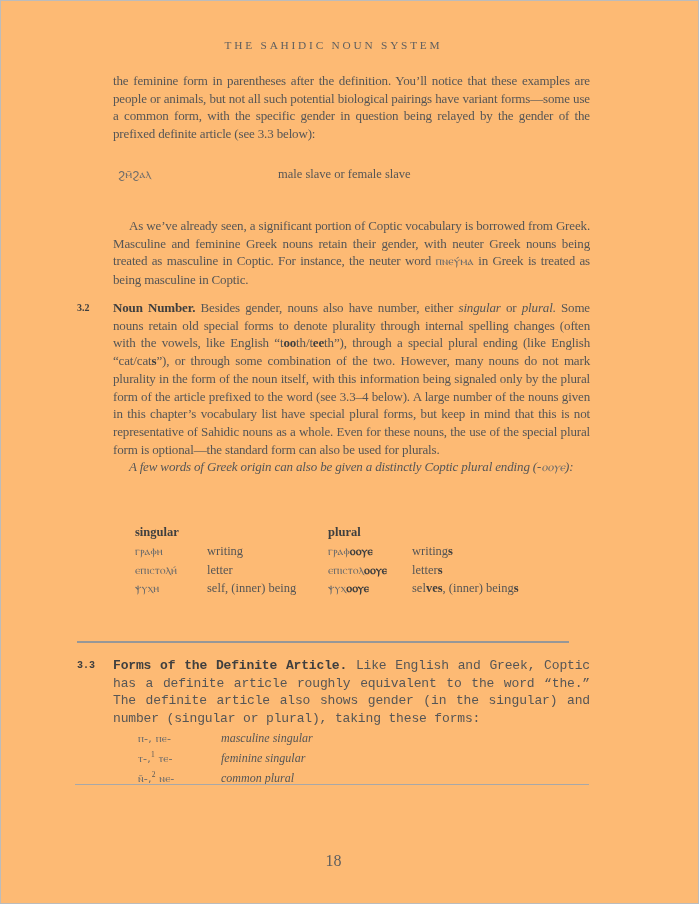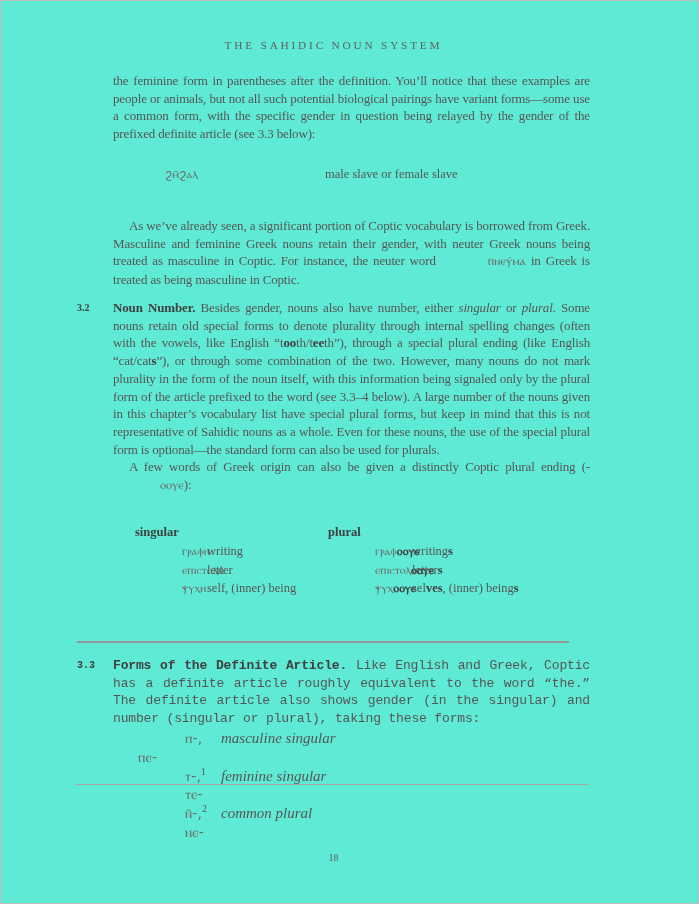--- a/index.html
+++ b/index.html
@@ -1,20 +1,20 @@
 <!DOCTYPE html>
 <html><head>
 <meta charset="utf-8">
 <style>
   html,body{margin:0;padding:0;background:#fff;}
   .page{
     position:relative;
     width:699px;height:904px;
     box-sizing:border-box;
-    background:#5eead4;
+    background:#fdba74;
     border:1px solid #bcbcbc;
     font-family:"Liberation Serif", serif;
     color:#565656;
     overflow:hidden;
   }
   .running-head{
     position:absolute;top:38px;left:76px;width:513px;
     text-align:center;
     font-size:11.3px;letter-spacing:2.8px;
     color:#5f5f5f;
@@ -23,53 +23,53 @@
   .body{
     font-size:13px;line-height:17.7px;
     letter-spacing:-0.15px;
     text-align:justify;
     margin:0;
   }
   .indent{text-indent:16px;}
   .abs{position:absolute;}
   .i{font-style:italic;}
   .b{font-weight:bold;color:#3f3f3f;}
-  .c{font-family:"DejaVu Sans","DejaVu Serif",sans-serif;font-size:0.93em;color:#6b6b6b;letter-spacing:0.2px;margin-left:47px;}
+  .c{font-family:"DejaVu Sans","DejaVu Serif",sans-serif;font-size:0.93em;color:#6b6b6b;letter-spacing:0.2px;}
   .bc{font-family:"DejaVu Sans","DejaVu Serif",sans-serif;font-size:0.93em;font-weight:bold;color:#3f3f3f;letter-spacing:0.2px;}
   sup{font-size:0.62em;line-height:0;}
   
   .gloss-table{position:absolute;left:117px;top:164px;font-size:12.5px;line-height:19px;}
   .gloss-table .row{display:flex;}
   .gloss-table .cop{width:160px;}
   
   .section{position:absolute;left:76px;width:513px;}
   .secnum{position:absolute;left:0;top:0;font-weight:bold;color:#3f3f3f;font-size:10px;line-height:17.7px;}
   .secbody{margin-left:36px;width:477px;}
-  .secbody p + p{margin-top:0;}
+  .secbody p + p{margin-top:0;font-style:italic;}
   
   .plural-table{position:absolute;left:134px;top:522px;font-size:12.5px;line-height:18.8px;display:grid;grid-template-columns:72px 121px 84px auto;}
   .pt-head{font-weight:bold;color:#3f3f3f;}
   .span2a{grid-column:1 / 3;}
   .span2b{grid-column:3 / 5;}
   
   .da-heading{
     position:absolute;left:76px;top:621px;
     font-size:13.5px;letter-spacing:2.2px;color:#5a5a5a;white-space:nowrap;
   }
   .da-rule{position:absolute;left:76px;top:640px;width:492px;height:2px;background:#979797;}
   
-  .article-table{position:absolute;left:137px;top:728px;font-size:15px;line-height:18.8px;display:grid;grid-template-columns:83px auto;}
+  .article-table{position:absolute;left:137px;top:728px;font-size:12px;line-height:18.8px;display:grid;grid-template-columns:83px auto;}
   .article-table .desc{font-style:italic;}
   
   .fn-rule{position:absolute;left:74px;top:783px;width:514px;height:1px;background:#a8a8a8;}
   .footnotes{position:absolute;left:76px;top:790px;width:513px;}
   .footnote{margin:0;font-size:10.4px;line-height:12.9px;text-indent:26px;text-align:justify;color:#5a5a5a;}
   .page-number{
     position:absolute;top:851px;left:76px;width:513px;
-    text-align:center;font-size:10px;color:#5f5f5f;
+    text-align:center;font-size:16px;color:#5f5f5f;
   }
 </style>
 </head>
 <body>
 
 <div class="page">
 
   <div class="running-head">THE SAHIDIC NOUN SYSTEM</div>
 
   <p class="body abs" style="left:112px;top:71px;width:477px;">the feminine form in parentheses after the definition. You’ll notice that these examples are people or animals, but not all such potential biological pairings have variant forms—some use a common form, with the specific gender in question being relayed by the gender of the prefixed definite article (see 3.3 below):</p>

